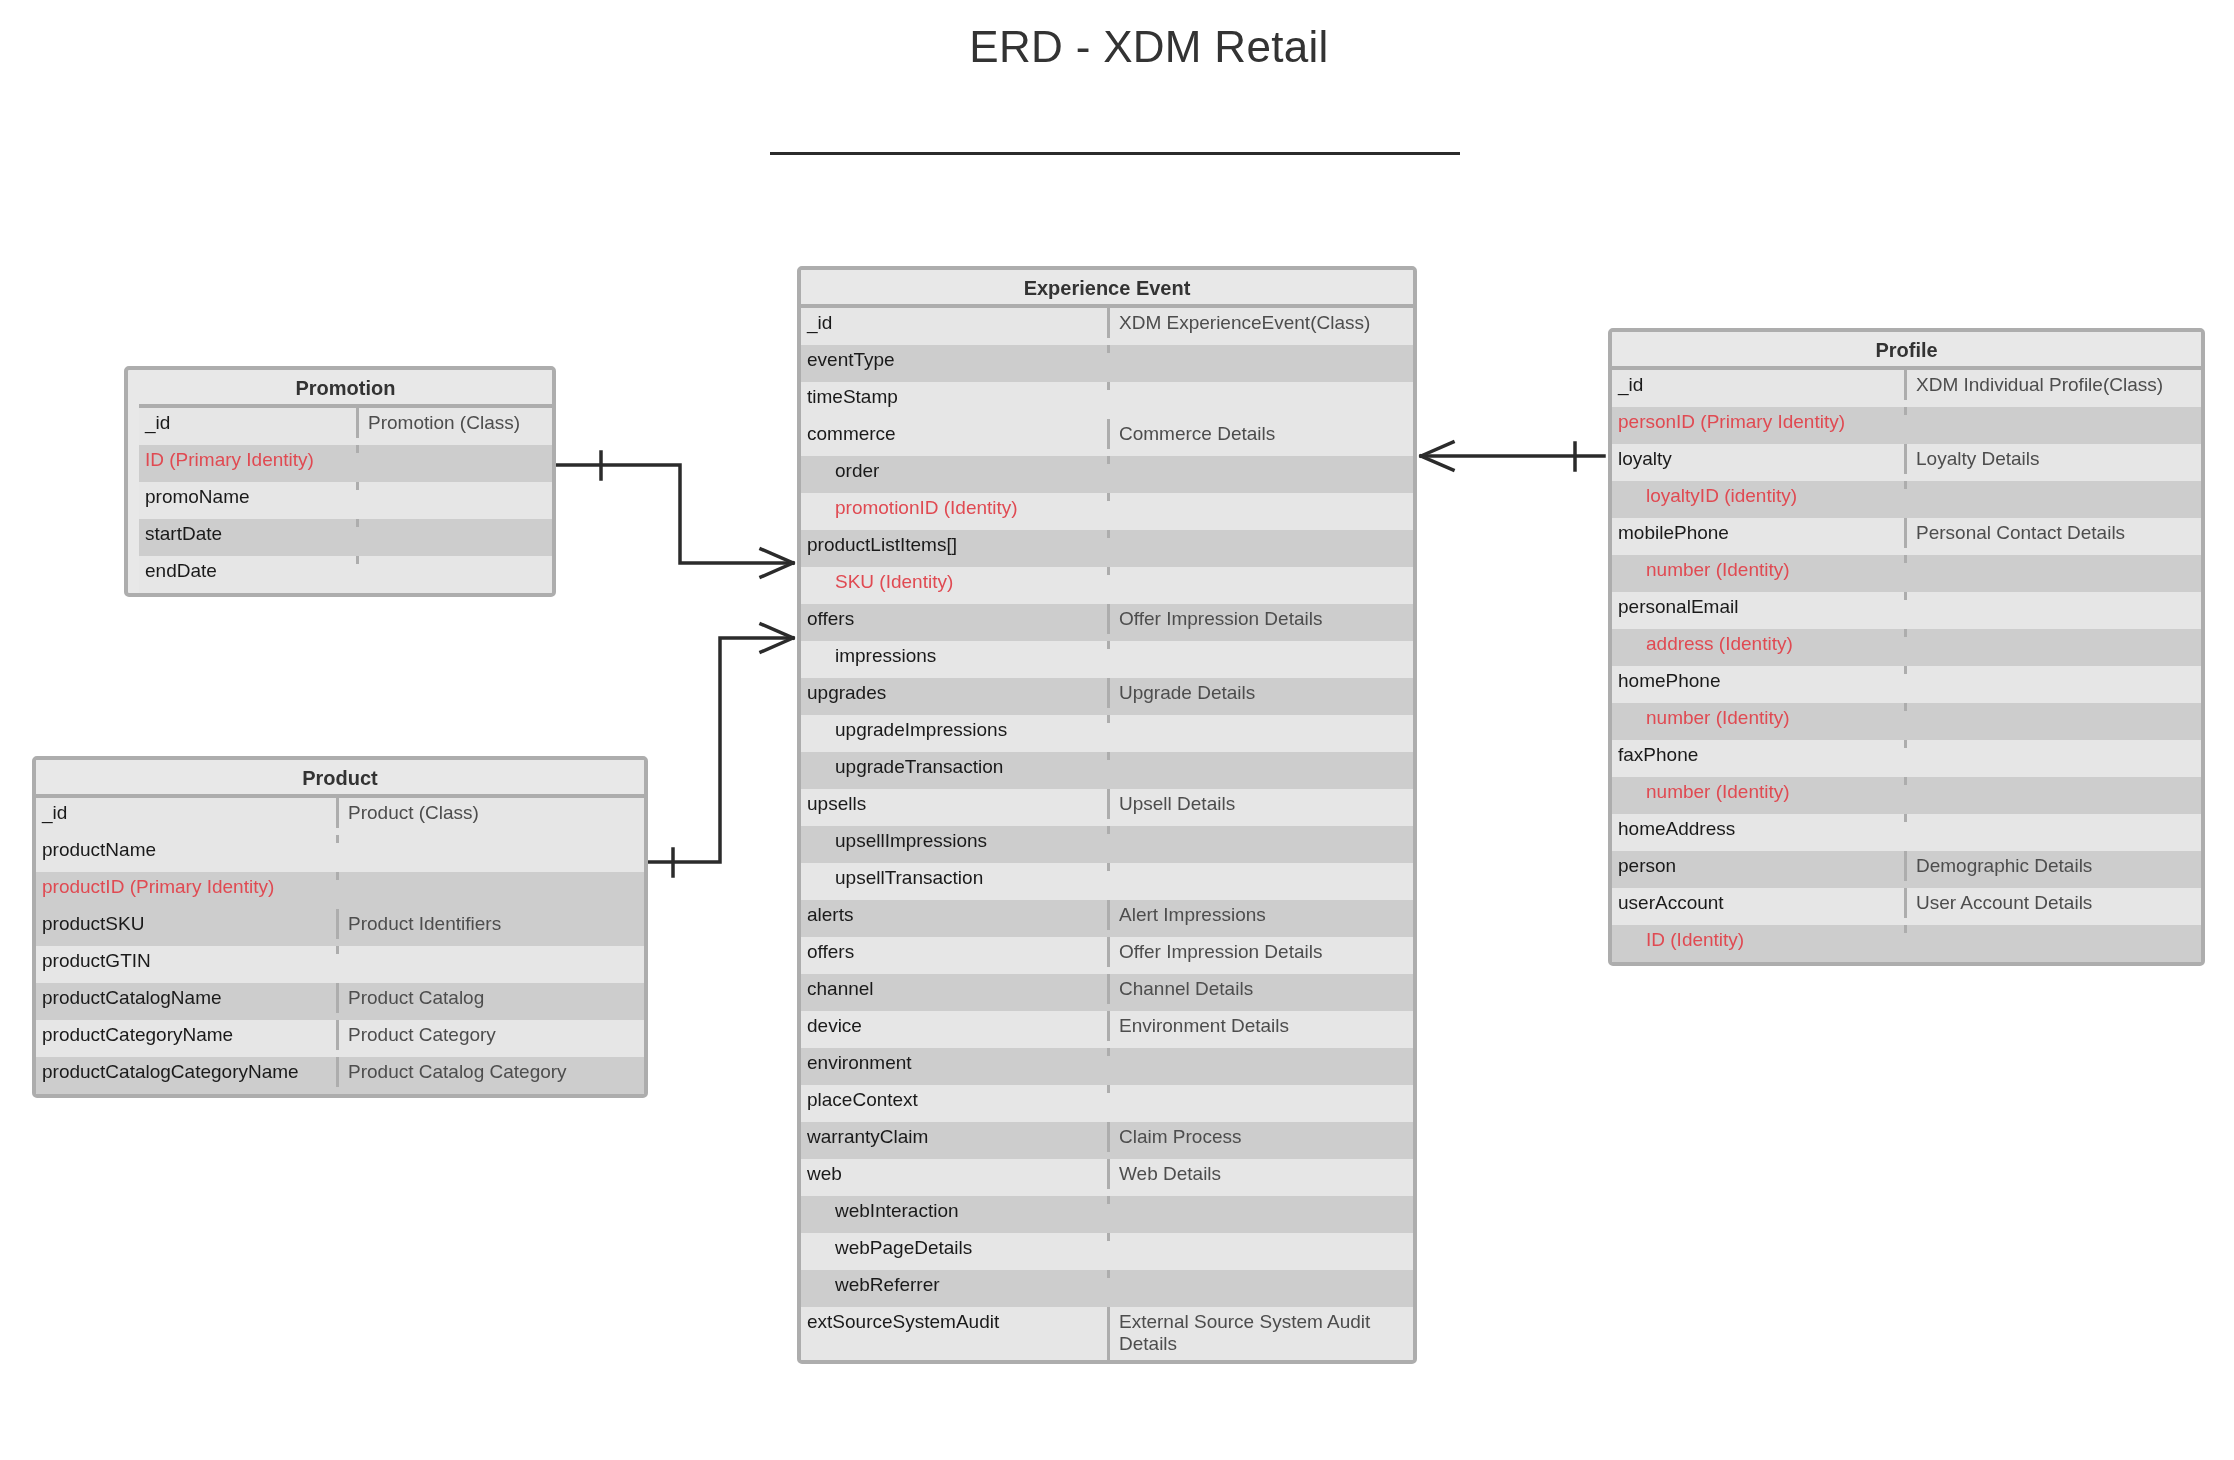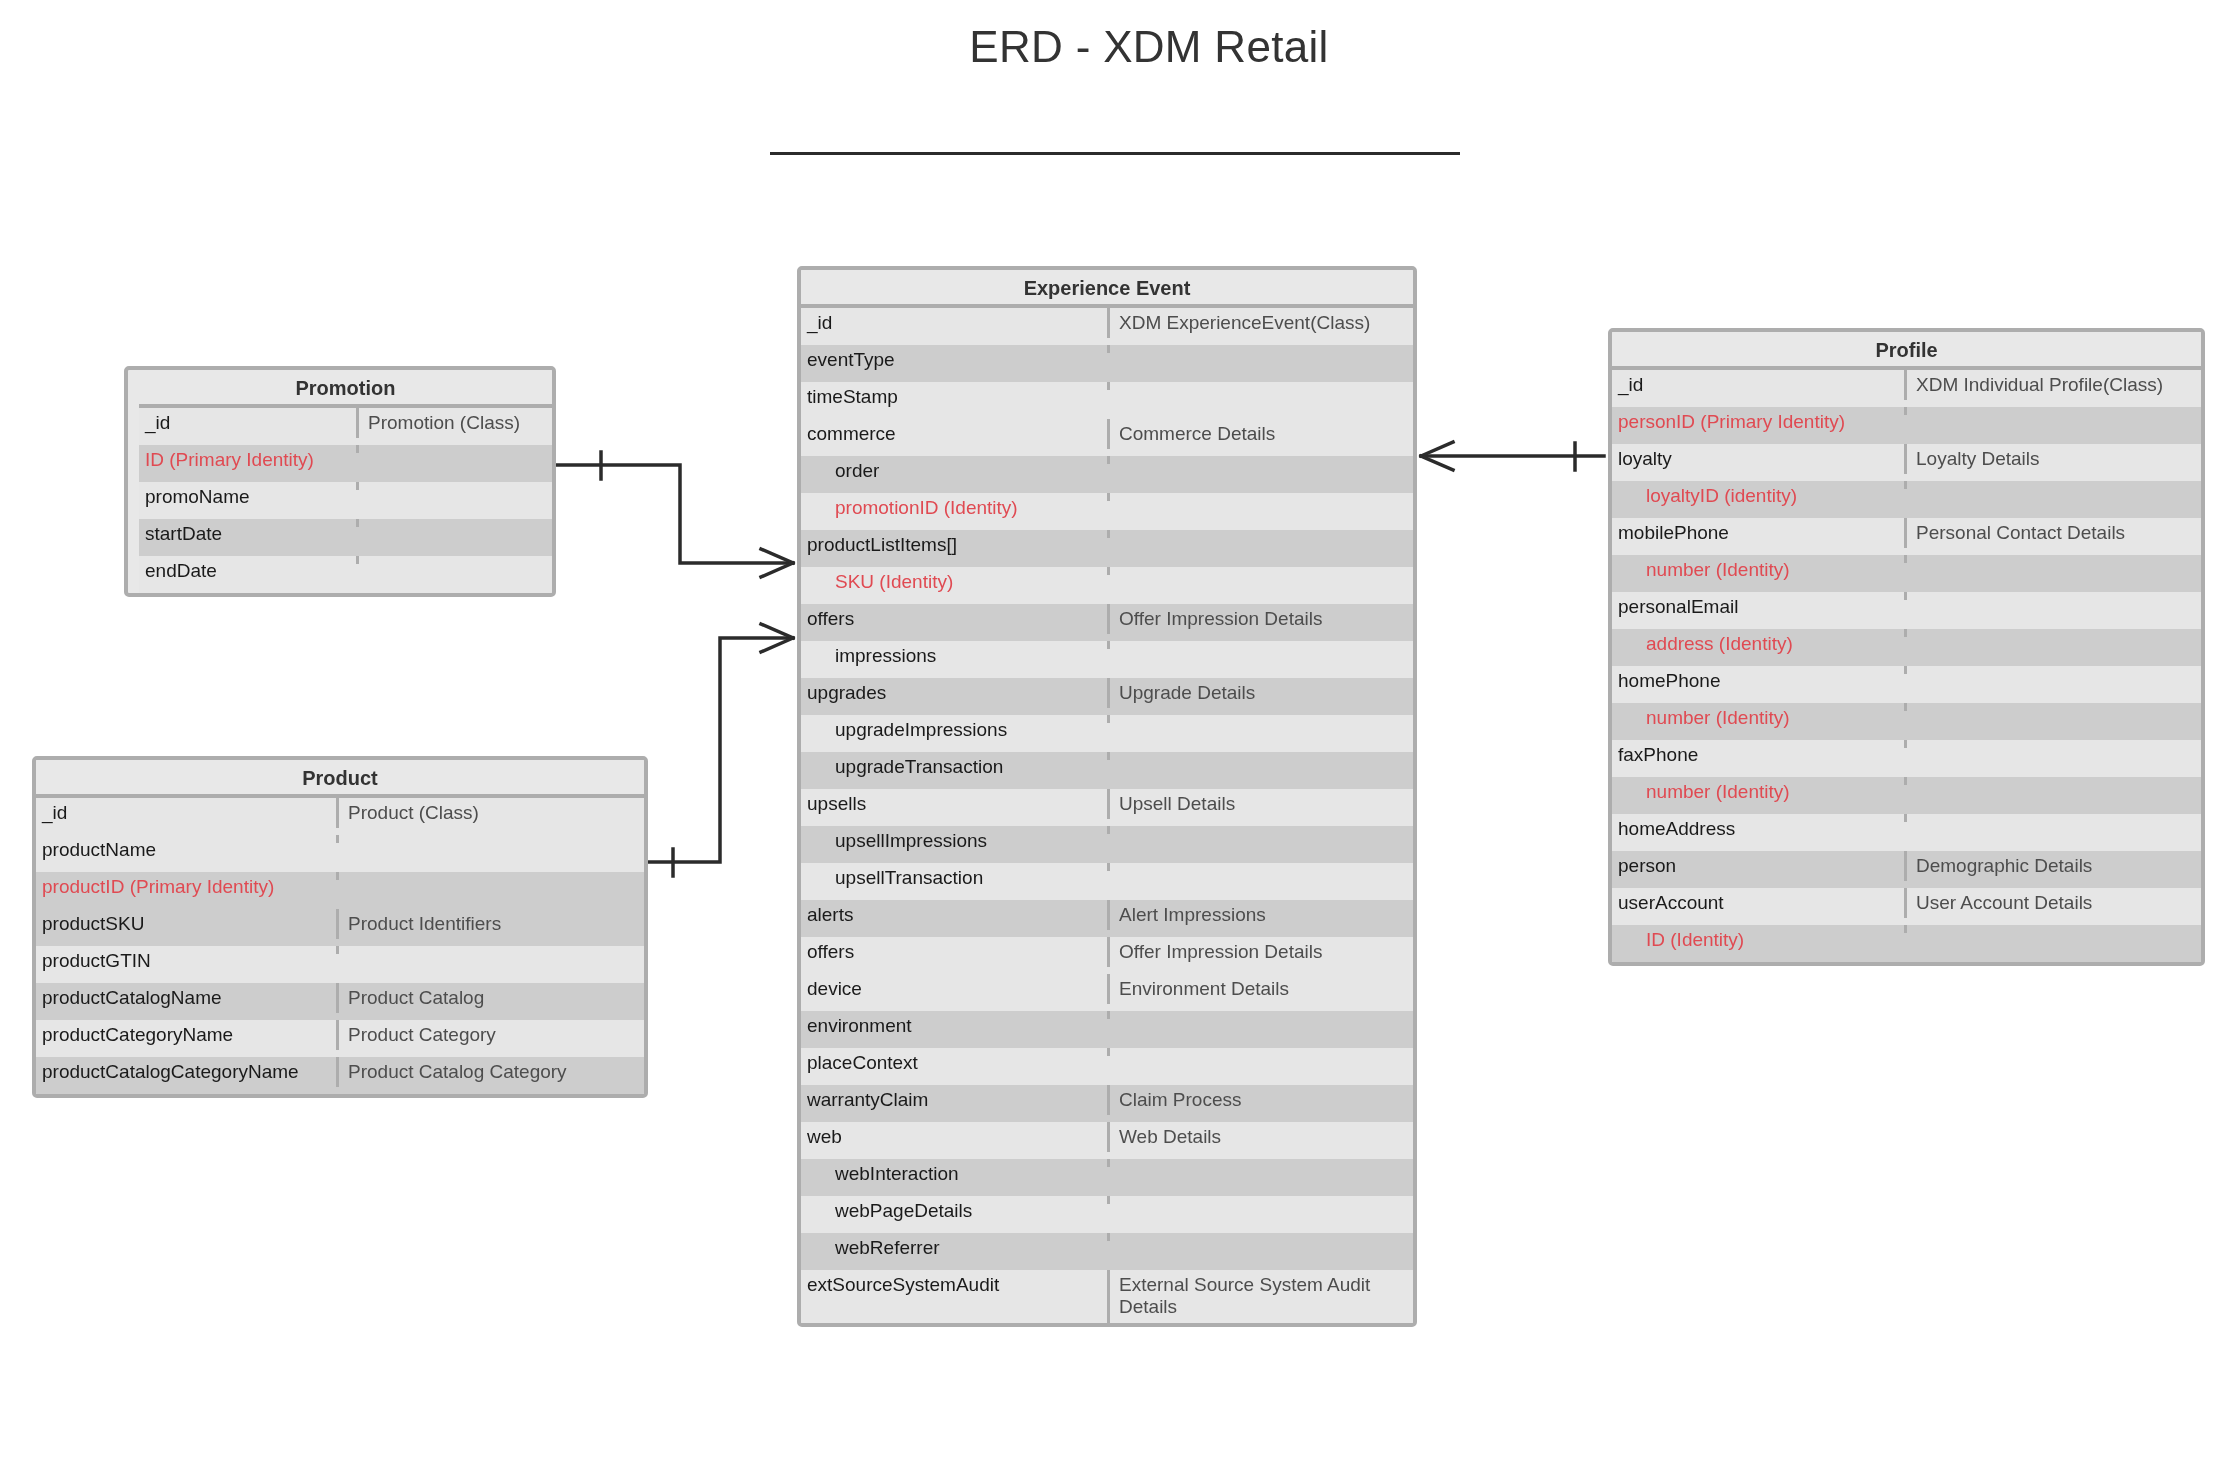--- a/index.html
+++ b/index.html
@@ -272,20 +272,24 @@
         <div class="cell-type"></div>
       </div>
       <div class="erow alt">
         <div class="cell-name">alerts</div>
         <div class="cell-type">Alert Impressions</div>
       </div>
       <div class="erow base">
         <div class="cell-name">offers</div>
         <div class="cell-type">Offer Impression Details</div>
       </div>
+      <div class="erow alt">
+        <div class="cell-name">channel</div>
+        <div class="cell-type">Channel Details</div>
+      </div>
       <div class="erow base">
         <div class="cell-name">device</div>
         <div class="cell-type">Environment Details</div>
       </div>
       <div class="erow alt">
         <div class="cell-name">environment</div>
         <div class="cell-type"></div>
       </div>
       <div class="erow base">
         <div class="cell-name">placeContext</div>

